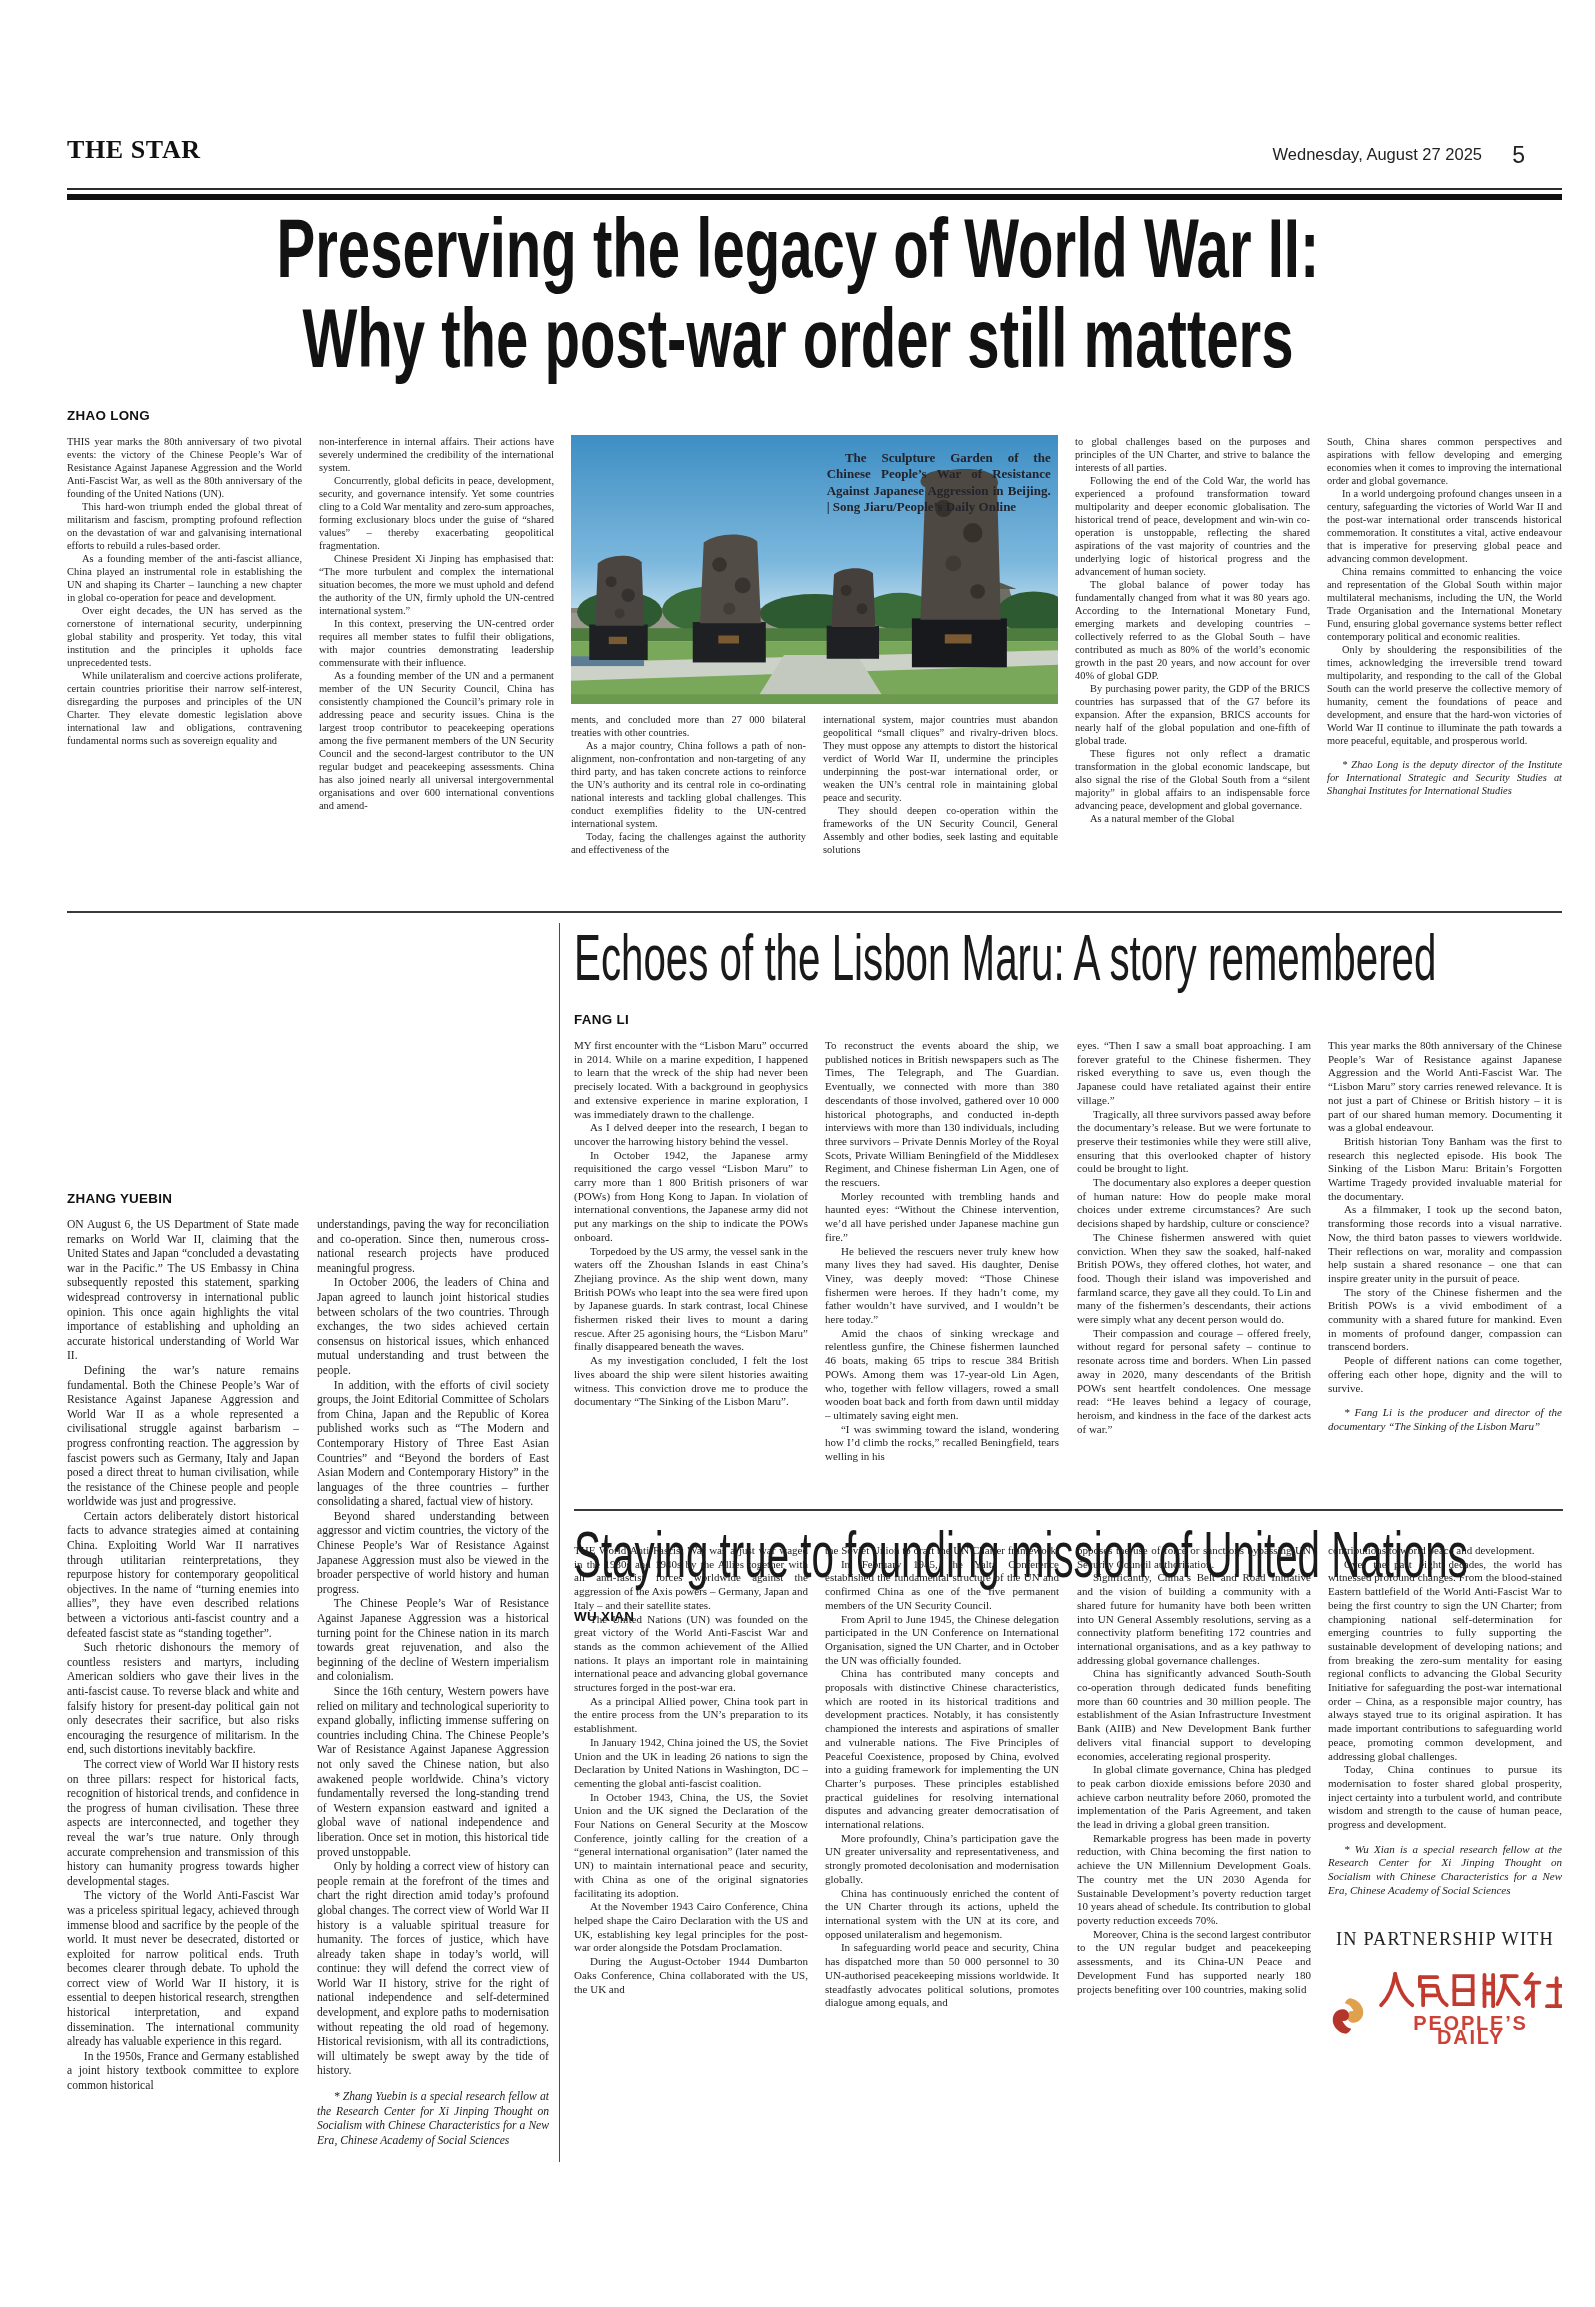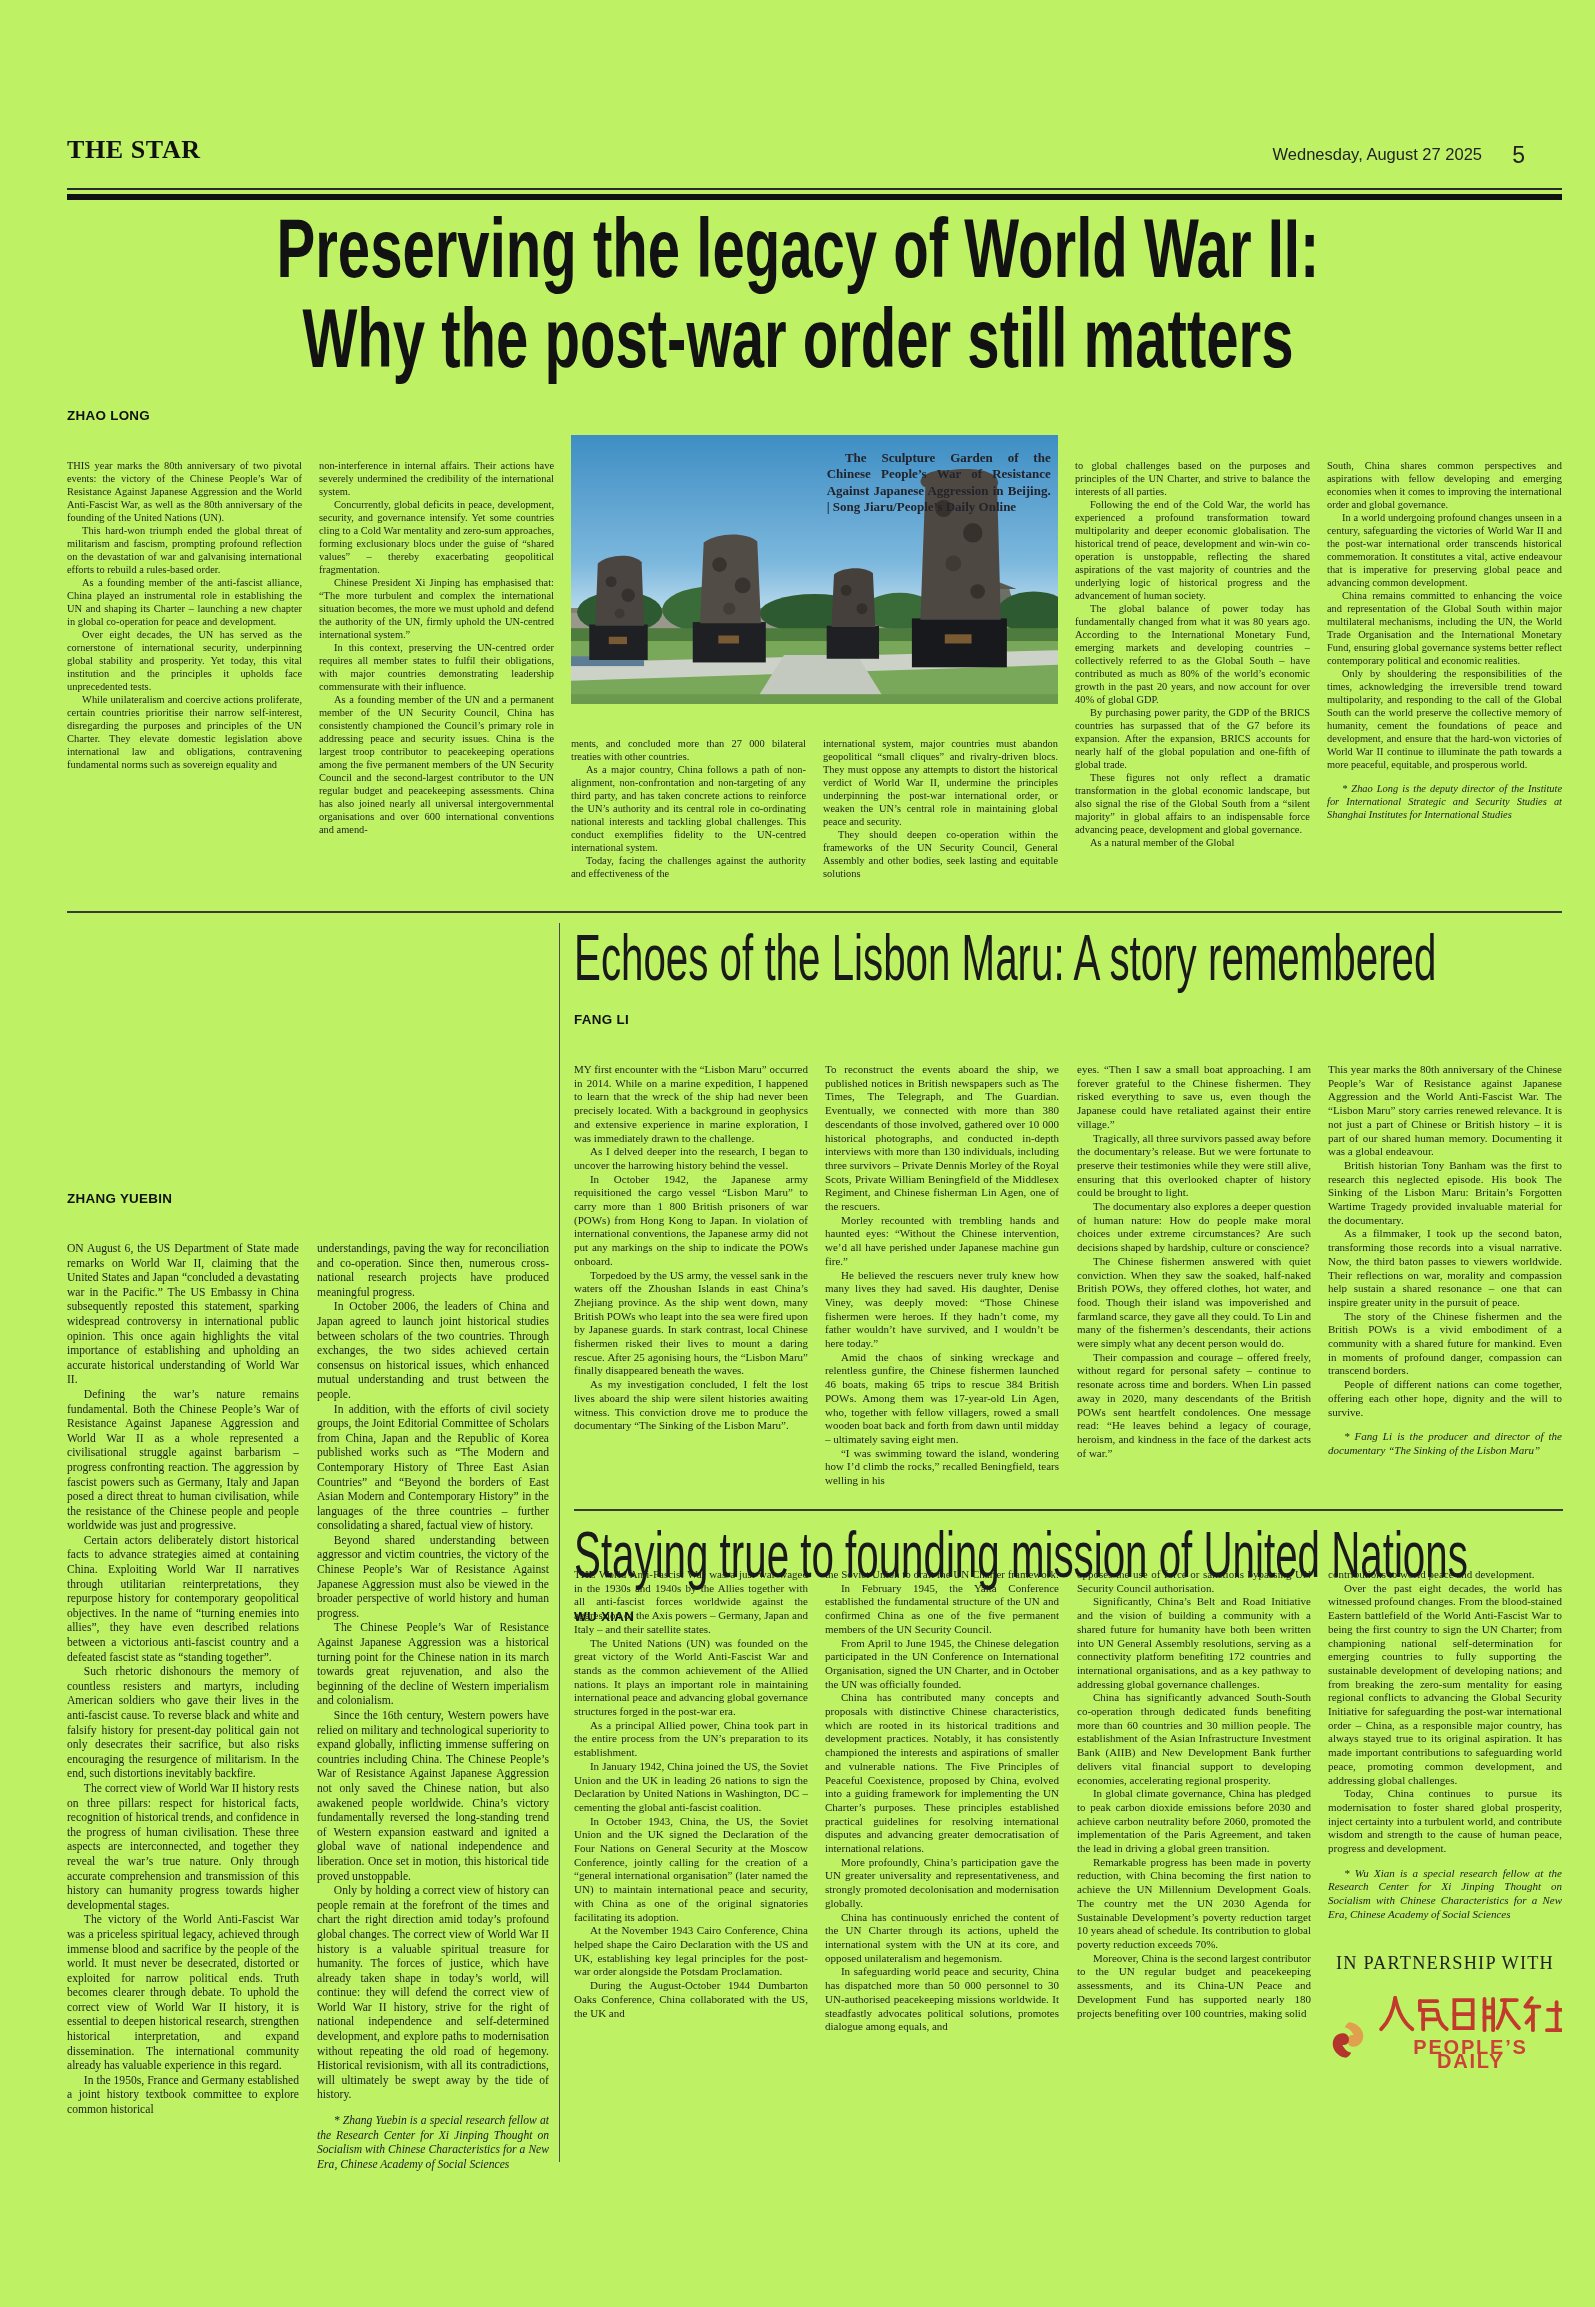--- a/index.html
+++ b/index.html
@@ -1,35 +1,35 @@
 <!DOCTYPE html>
 <html style="font-size:9.8px"><head>
 <meta charset="utf-8">
 <style>
   html,body{margin:0;padding:0;background:#e8e8e6;}
-  #page{position:relative;width:1595px;height:2307px;background:#bef264;color:#1c1c1c;
+  #page{position:relative;width:1595px;height:2307px;background:#ffffff;color:#1c1c1c;
         font-family:"Liberation Serif",serif;overflow:hidden;}
   .abs{position:absolute;}
   
   .mast-name{font-family:"Liberation Serif",serif;font-weight:bold;font-size:26px;letter-spacing:0.6px;color:#111;}
   .mast-right{font-family:"Liberation Sans",sans-serif;font-size:16.5px;color:#222;}
   .mast-page{font-family:"Liberation Sans",sans-serif;font-size:23px;color:#222;}
   .rule-thin{background:#2b2b2b;height:1.8px;}
   .rule-thick{background:#111;height:6.1px;}
   .hr{background:#3a3a3a;height:1.8px;}
   .vr{background:#4a4a4a;width:1.2px;}
   
   .lead-hl{width:100%;text-align:center;font-family:"Liberation Sans",sans-serif;font-weight:bold;color:#121212;}
   .lead-hl .ln{display:block;line-height:90px;}
   .cond{display:inline-block;transform:scaleX(0.70);transform-origin:center;white-space:nowrap;}
   .cond-l{display:inline-block;transform:scaleX(0.62);transform-origin:left center;white-space:nowrap;}
   .sec-hl{font-family:"Liberation Sans",sans-serif;font-weight:400;color:#1a1a1a;}
   
   .byline{font-family:"Liberation Sans",sans-serif;font-weight:bold;font-size:13.4px;color:#111;letter-spacing:0.3px;}
-  .col{position:absolute;overflow:hidden;text-align:justify;margin-top:24px;}
+  .col{position:absolute;overflow:hidden;text-align:justify;}
   .col p.para{margin:0;text-indent:1.45em;}
   .col p.para:first-child{text-indent:0;}
   .lead-col{font-size:10.4px;line-height:13px;}
   .wwii-col{font-size:11.6px;line-height:14.6px;}
   .small-col{font-size:11px;line-height:13.7px;}
   .bio{font-style:italic;margin:11px 0 0 0;text-indent:1.45em;}
   
   .photo{position:absolute;overflow:hidden;}
   .photo svg{display:block;width:100%;height:100%;}
   .caption{position:absolute;top:14.6px;right:7.3px;width:46%;font-family:"Liberation Serif",serif;

